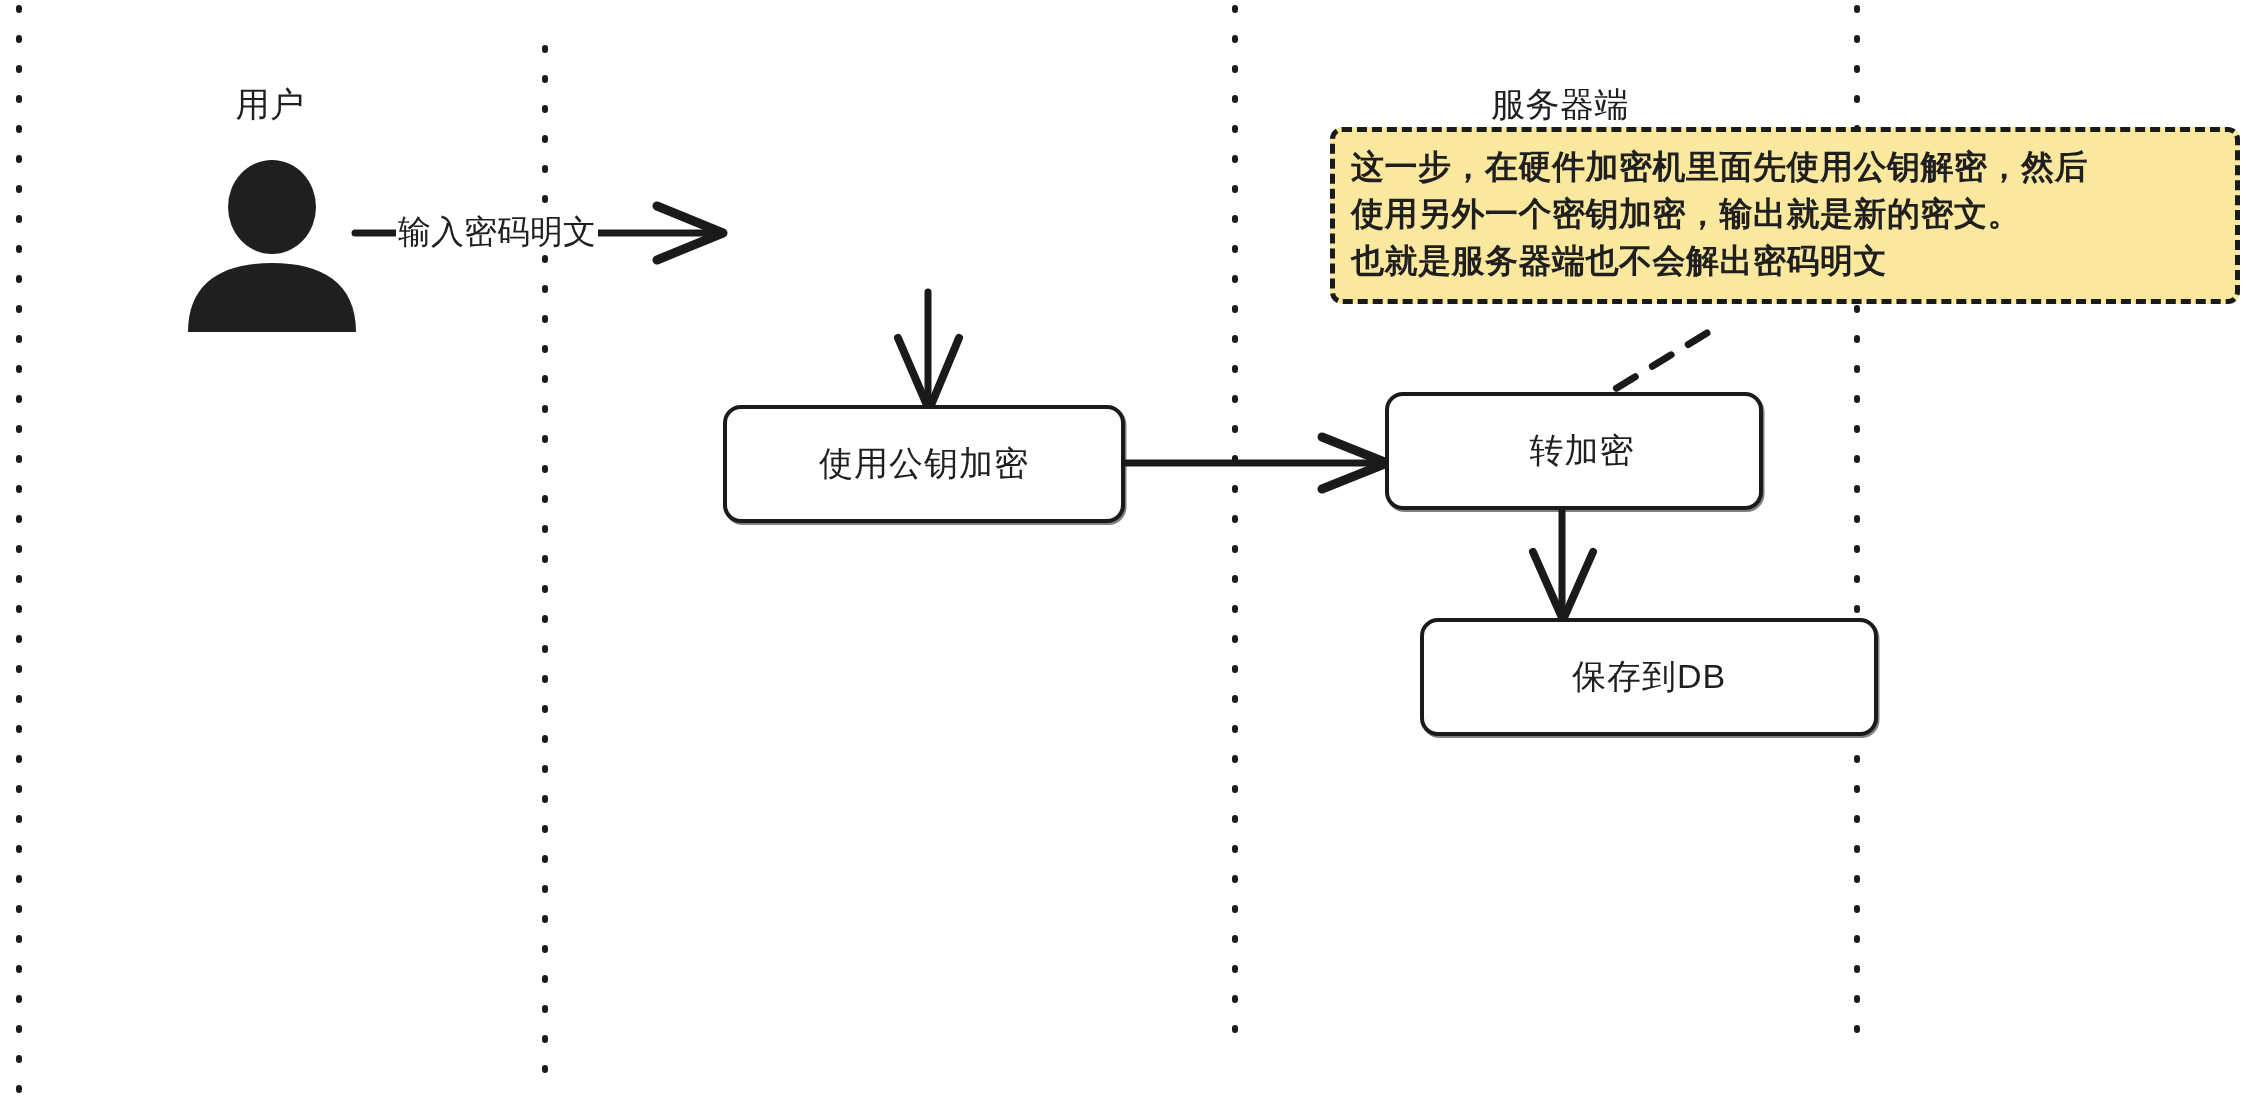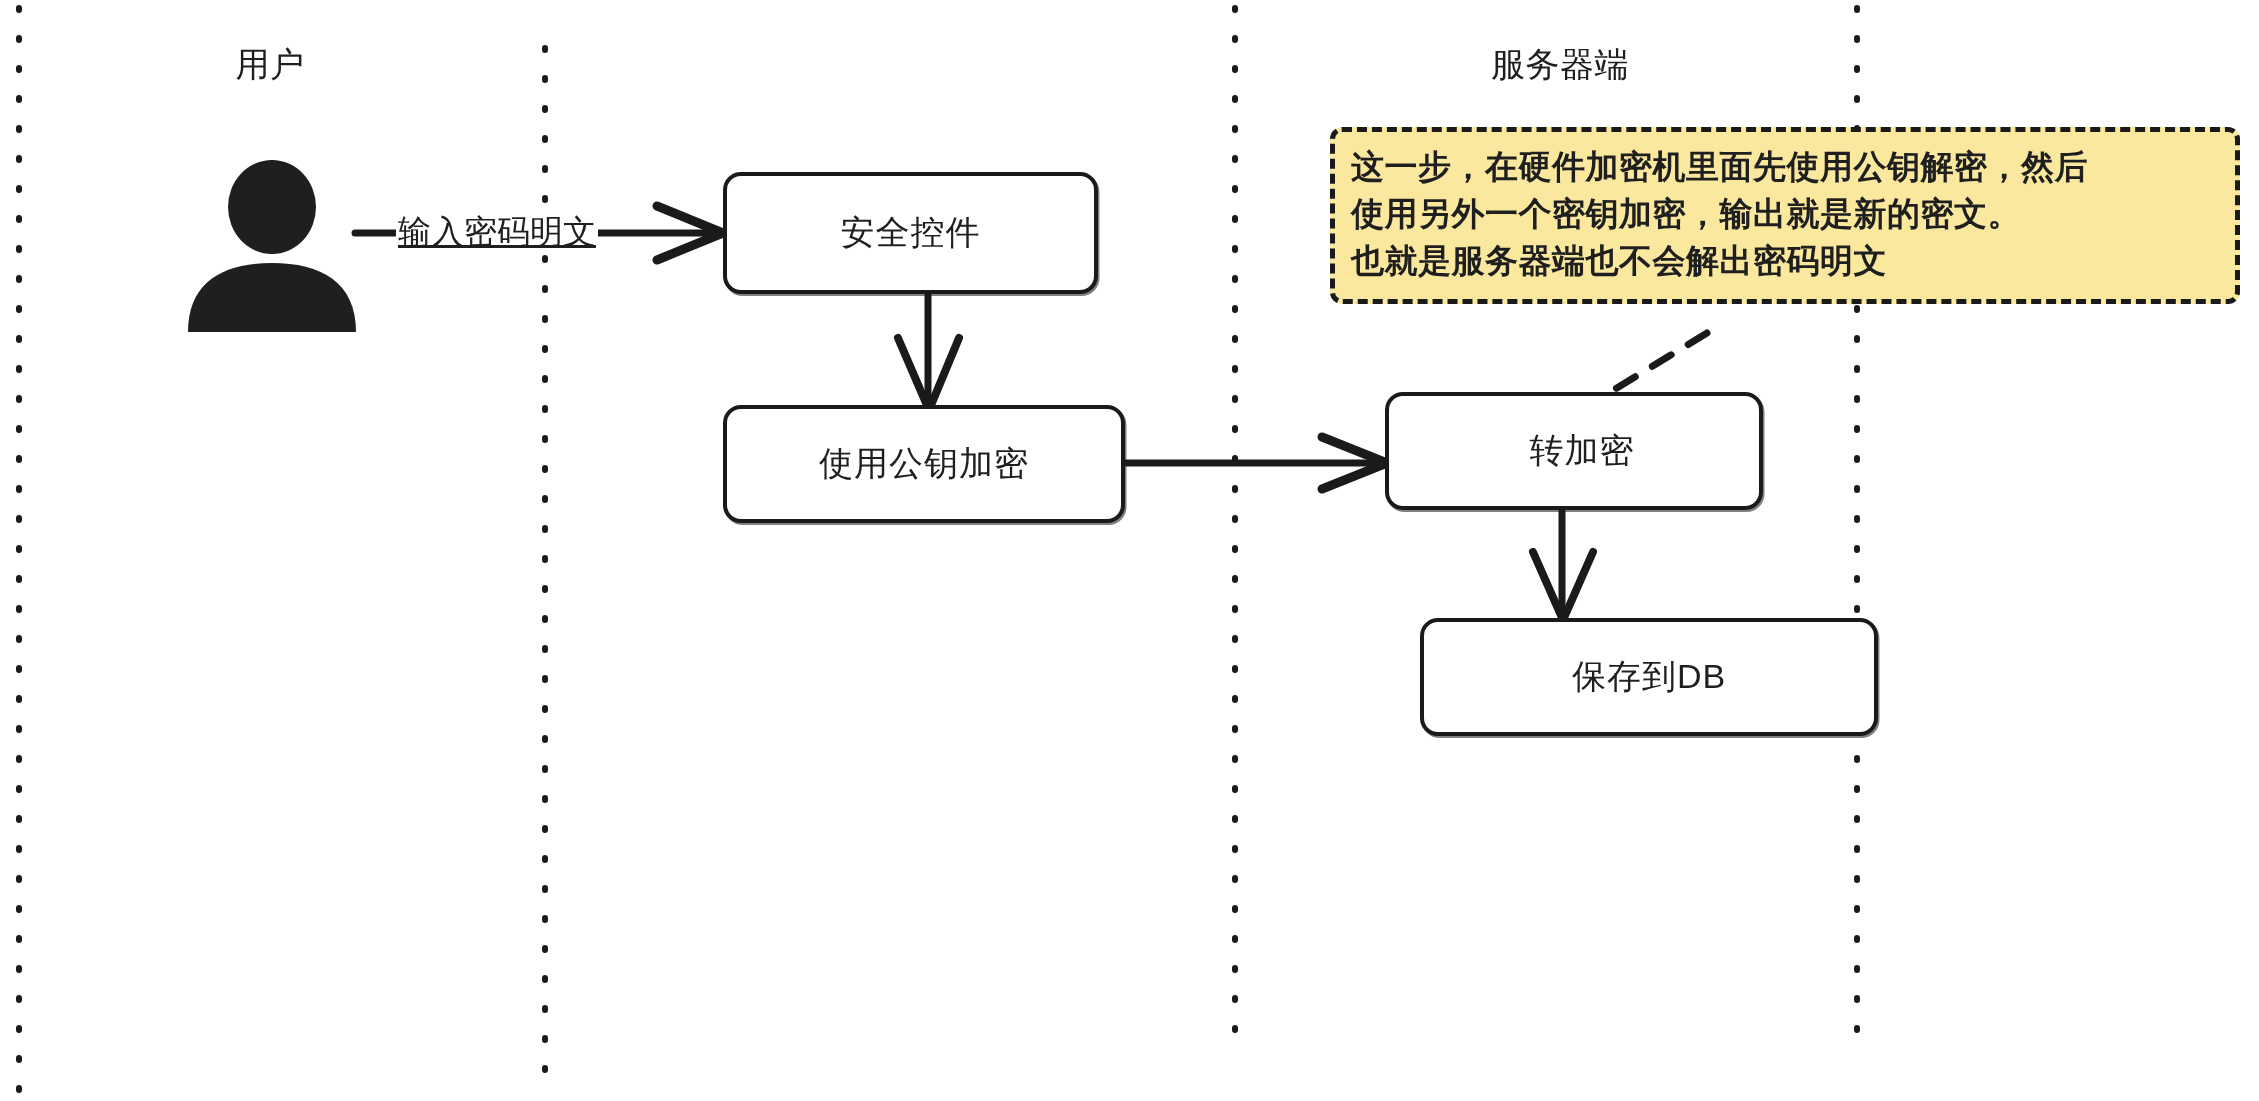--- a/index.html
+++ b/index.html
@@ -26,20 +26,21 @@
     overflow: visible;
   }
   .lane-title {
     position: absolute;
     font-size: 34px;
     color: #1f1f1f;
     white-space: nowrap;
     letter-spacing: 0.5px;
     text-align: center;
     font-family: "Liberation Sans", "DejaVu Sans", sans-serif;
+    margin-top: 40px;
   }
   .node {
     position: absolute;
     box-sizing: border-box;
     background: #ffffff;
     border: 4px solid #1a1a1a;
     border-radius: 18px;
     display: flex;
     align-items: center;
     justify-content: center;
@@ -119,29 +120,28 @@
         <line x1="1562" y1="510" x2="1562" y2="618" stroke-width="7"></line>
         <polyline points="1533,552 1563,620 1593,552" stroke-width="8"></polyline>
       </g>
 
       <g>
         <line x1="1707" y1="333" x2="1602" y2="397" stroke-width="7" stroke-dasharray="22 20"></line>
       </g>
     </g>
   </svg>
 
-  <div class="node" style="left:723px; top:172px; width:375px; height:122px;">安全控件</div>
 
   <div class="node" style="left:723px; top:405px; width:402px; height:118px;text-align:right;">使用公钥加密</div>
 
   <div class="node" style="left:1385px; top:392px; width:378px; height:118px;padding-left:16px;">转加密</div>
 
   <div class="node" style="left:1420px; top:618px; width:458px; height:118px;">保存到DB</div>
 
-  <div class="edge-label" style="left:396px; top:215px;text-decoration:underline;">输入密码明文</div>
+  <div class="edge-label" style="left:396px; top:215px;">输入密码明文</div>
 
   <div class="note" style="left:1330px; top:127px; width:910px;">
     <span class="note-line">这一步，在硬件加密机里面先使用公钥解密，然后</span>
     <span class="note-line">使用另外一个密钥加密，输出就是新的密文。</span>
     <span class="note-line">也就是服务器端也不会解出密码明文</span>
   </div>
 
 </div>
 
 </body></html>

